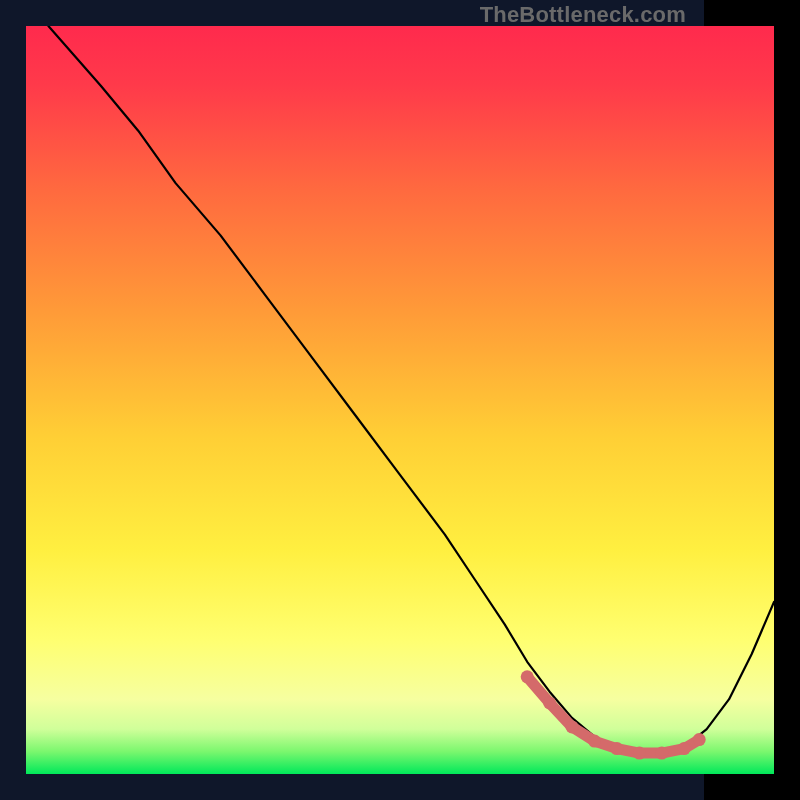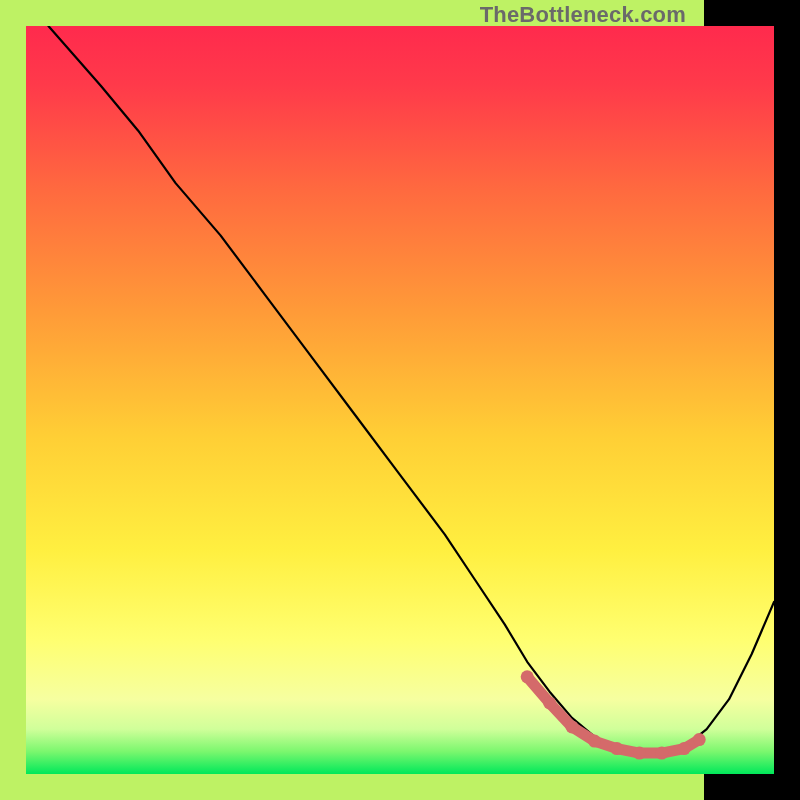--- a/index.html
+++ b/index.html
@@ -9,21 +9,21 @@
     height: 800px;
     background: #000000;
     overflow: hidden;
     font-family: Arial, Helvetica, sans-serif;
   }
 
   .frame {
     width: 704px;
     height: 800px;
     position: relative;
-    background: #bef264;
+    background: #0f172a;
   }
 
   .watermark {
     position: absolute;
     top: 2px;
     right: 18px;
     color: #6a6a6a;
     font-size: 22px;
     font-weight: 600;
     letter-spacing: 0.2px;

